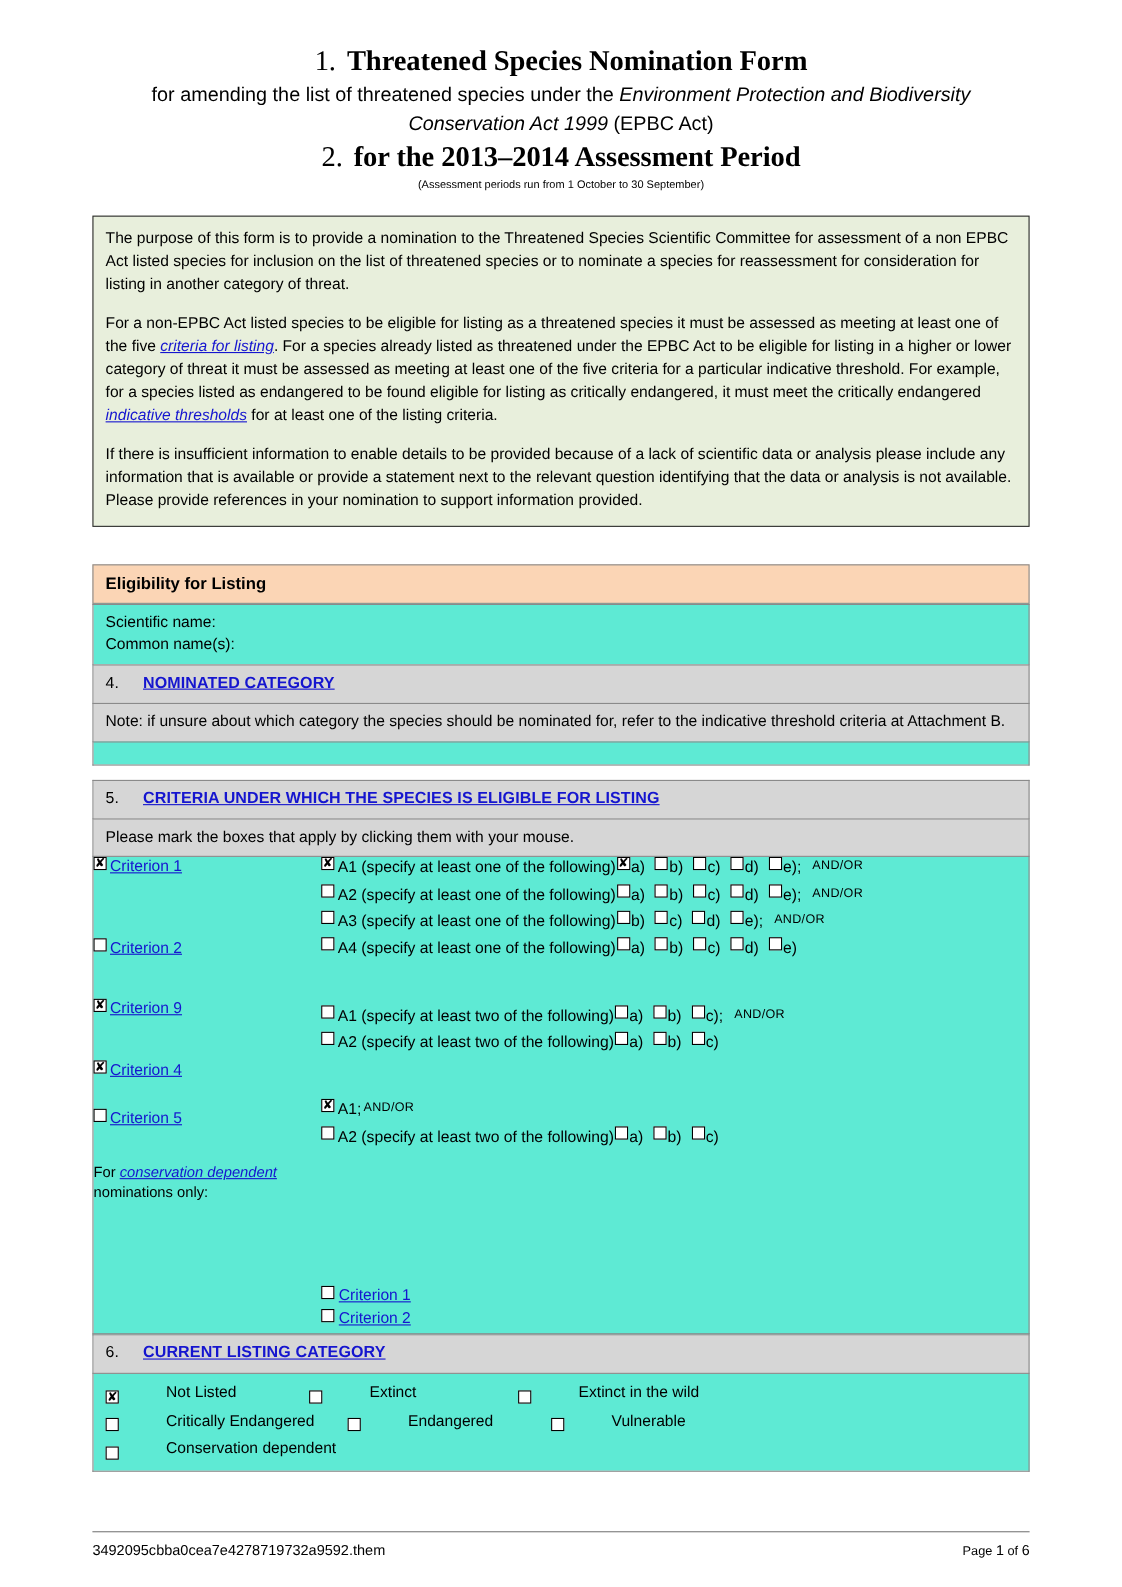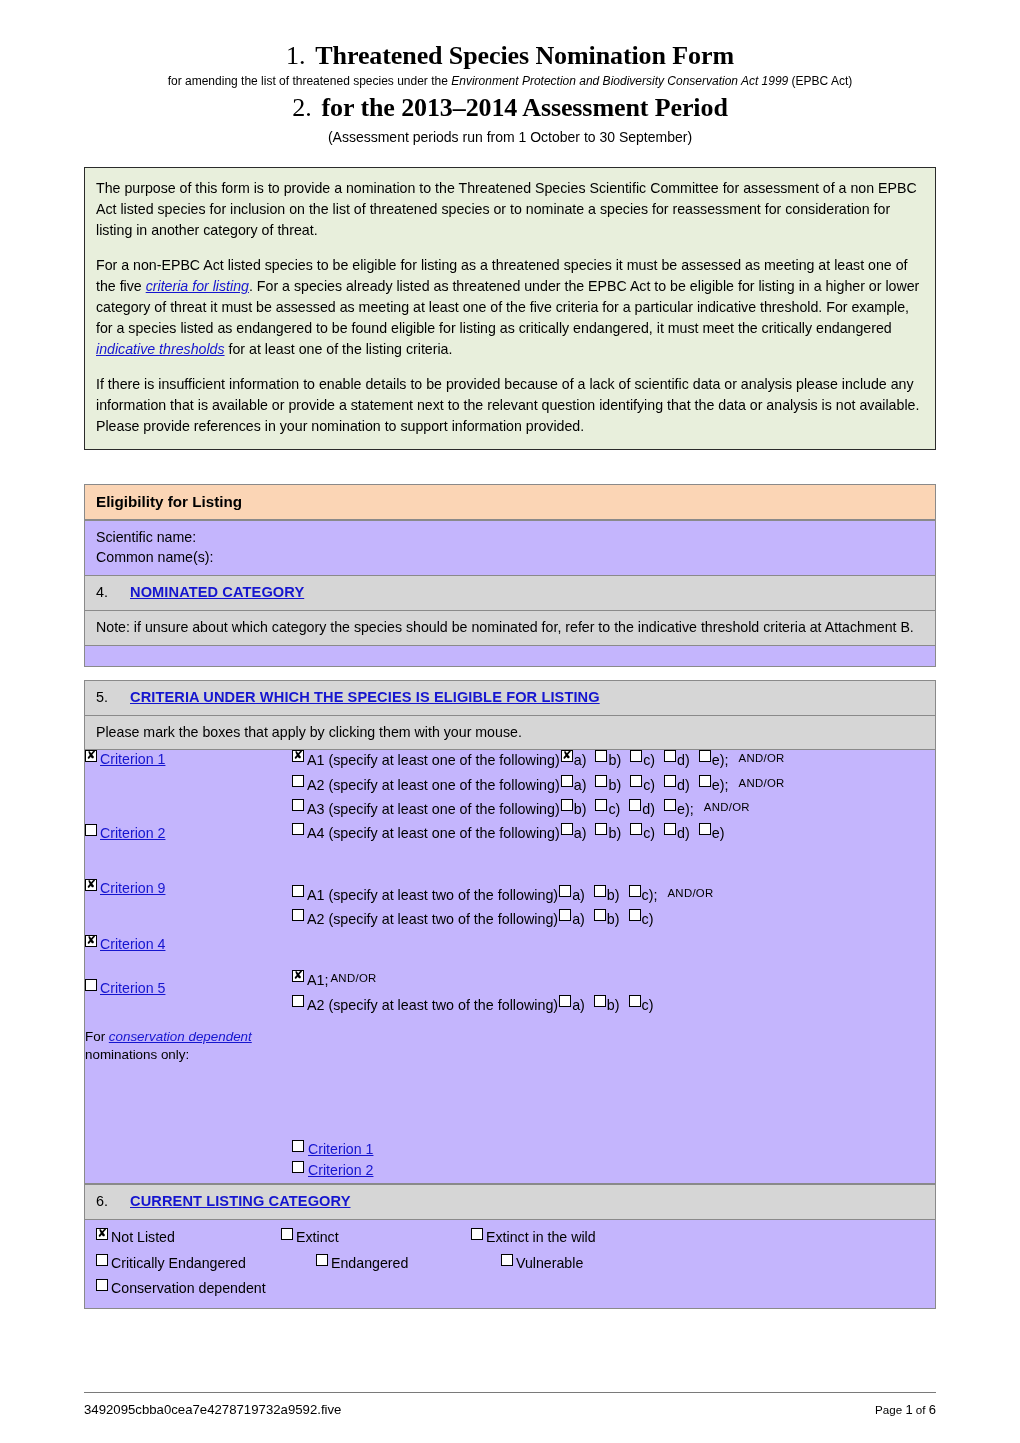--- a/index.html
+++ b/index.html
@@ -28,28 +28,28 @@
   .title-line {
     font-family: "Liberation Serif", serif;
     font-weight: bold;
     font-size: 26px;
     line-height: 1.22;
     letter-spacing: -0.1px;
     white-space: nowrap;
   }
   .title-num { display: inline-block; margin-right: 10px; font-weight: normal; }
   .title-sub {
-    font-size: 12px;
+    font-size: 18px;
     line-height: 1.45;
     margin-top: 1px;
     margin-bottom: 2px;
   }
   .title-sub .ital { font-style: italic; }
   .title-sub2 {
-    font-size: 14px;
+    font-size: 10px;
     line-height: 1.45;
     margin-top: 3px;
   }
 
   
   .intro-box {
     margin-top: 20px;
     border: 1.5px solid #2b2b2b;
     background: #E8EFDC;
     padding: 10px 11px 12px 11px;
@@ -81,21 +81,21 @@
     table-layout: fixed;
   }
   .form-table td {
     border: 1.2px solid #8a8a8a;
     vertical-align: top;
     padding: 6px 11px 7px 11px;
     font-size: 14.2px;
     line-height: 1.45;
   }
   td.gray { background: #D6D6D6; }
-  td.white { background: #c4b5fd; }
+  td.white { background: #5eead4; }
   td.nopad { padding: 0; }
 
   .q-head {
     font-size: 14.6px;
     font-weight: bold;
     color: #1515CF;
     text-decoration: underline;
     letter-spacing: 0.1px;
   }
   .q-num {
@@ -206,23 +206,24 @@
 
   
   .cat-grid {
     display: flex;
     flex-wrap: wrap;
     font-size: 14.2px;
     line-height: 1.3;
   }
   .cat-cell {
     display: flex;
-    align-items: flex-start;
+    align-items: flex-end;
     box-sizing: border-box;
     padding: 3px 0 4px 0;
+    gap: 40px;
   }
   .cat-cell .ctxt { margin-left: 2px; }
   .cat-w1 { width: 185px; }
   .cat-w2 { width: 190px; }
   .cat-w3 { width: 240px; }
   .cat-w4 { width: 220px; }
 
   
   .footer {
     position: absolute;
@@ -564,17 +565,17 @@
             <span class="cb"></span>
             <span class="ctxt">Conservation dependent</span>
           </div>
         </div>
       </td>
     </tr>
   </tbody>
     </table>
 
   <div class="footer">
-    <span>3492095cbba0cea7e4278719732a9592.five</span>
+    <span>3492095cbba0cea7e4278719732a9592.them</span>
     <span class="pg"><span>Page </span><b>1</b><span> of </span><b>6</b></span>
   </div>
 
 </div>
 
 </body></html>

